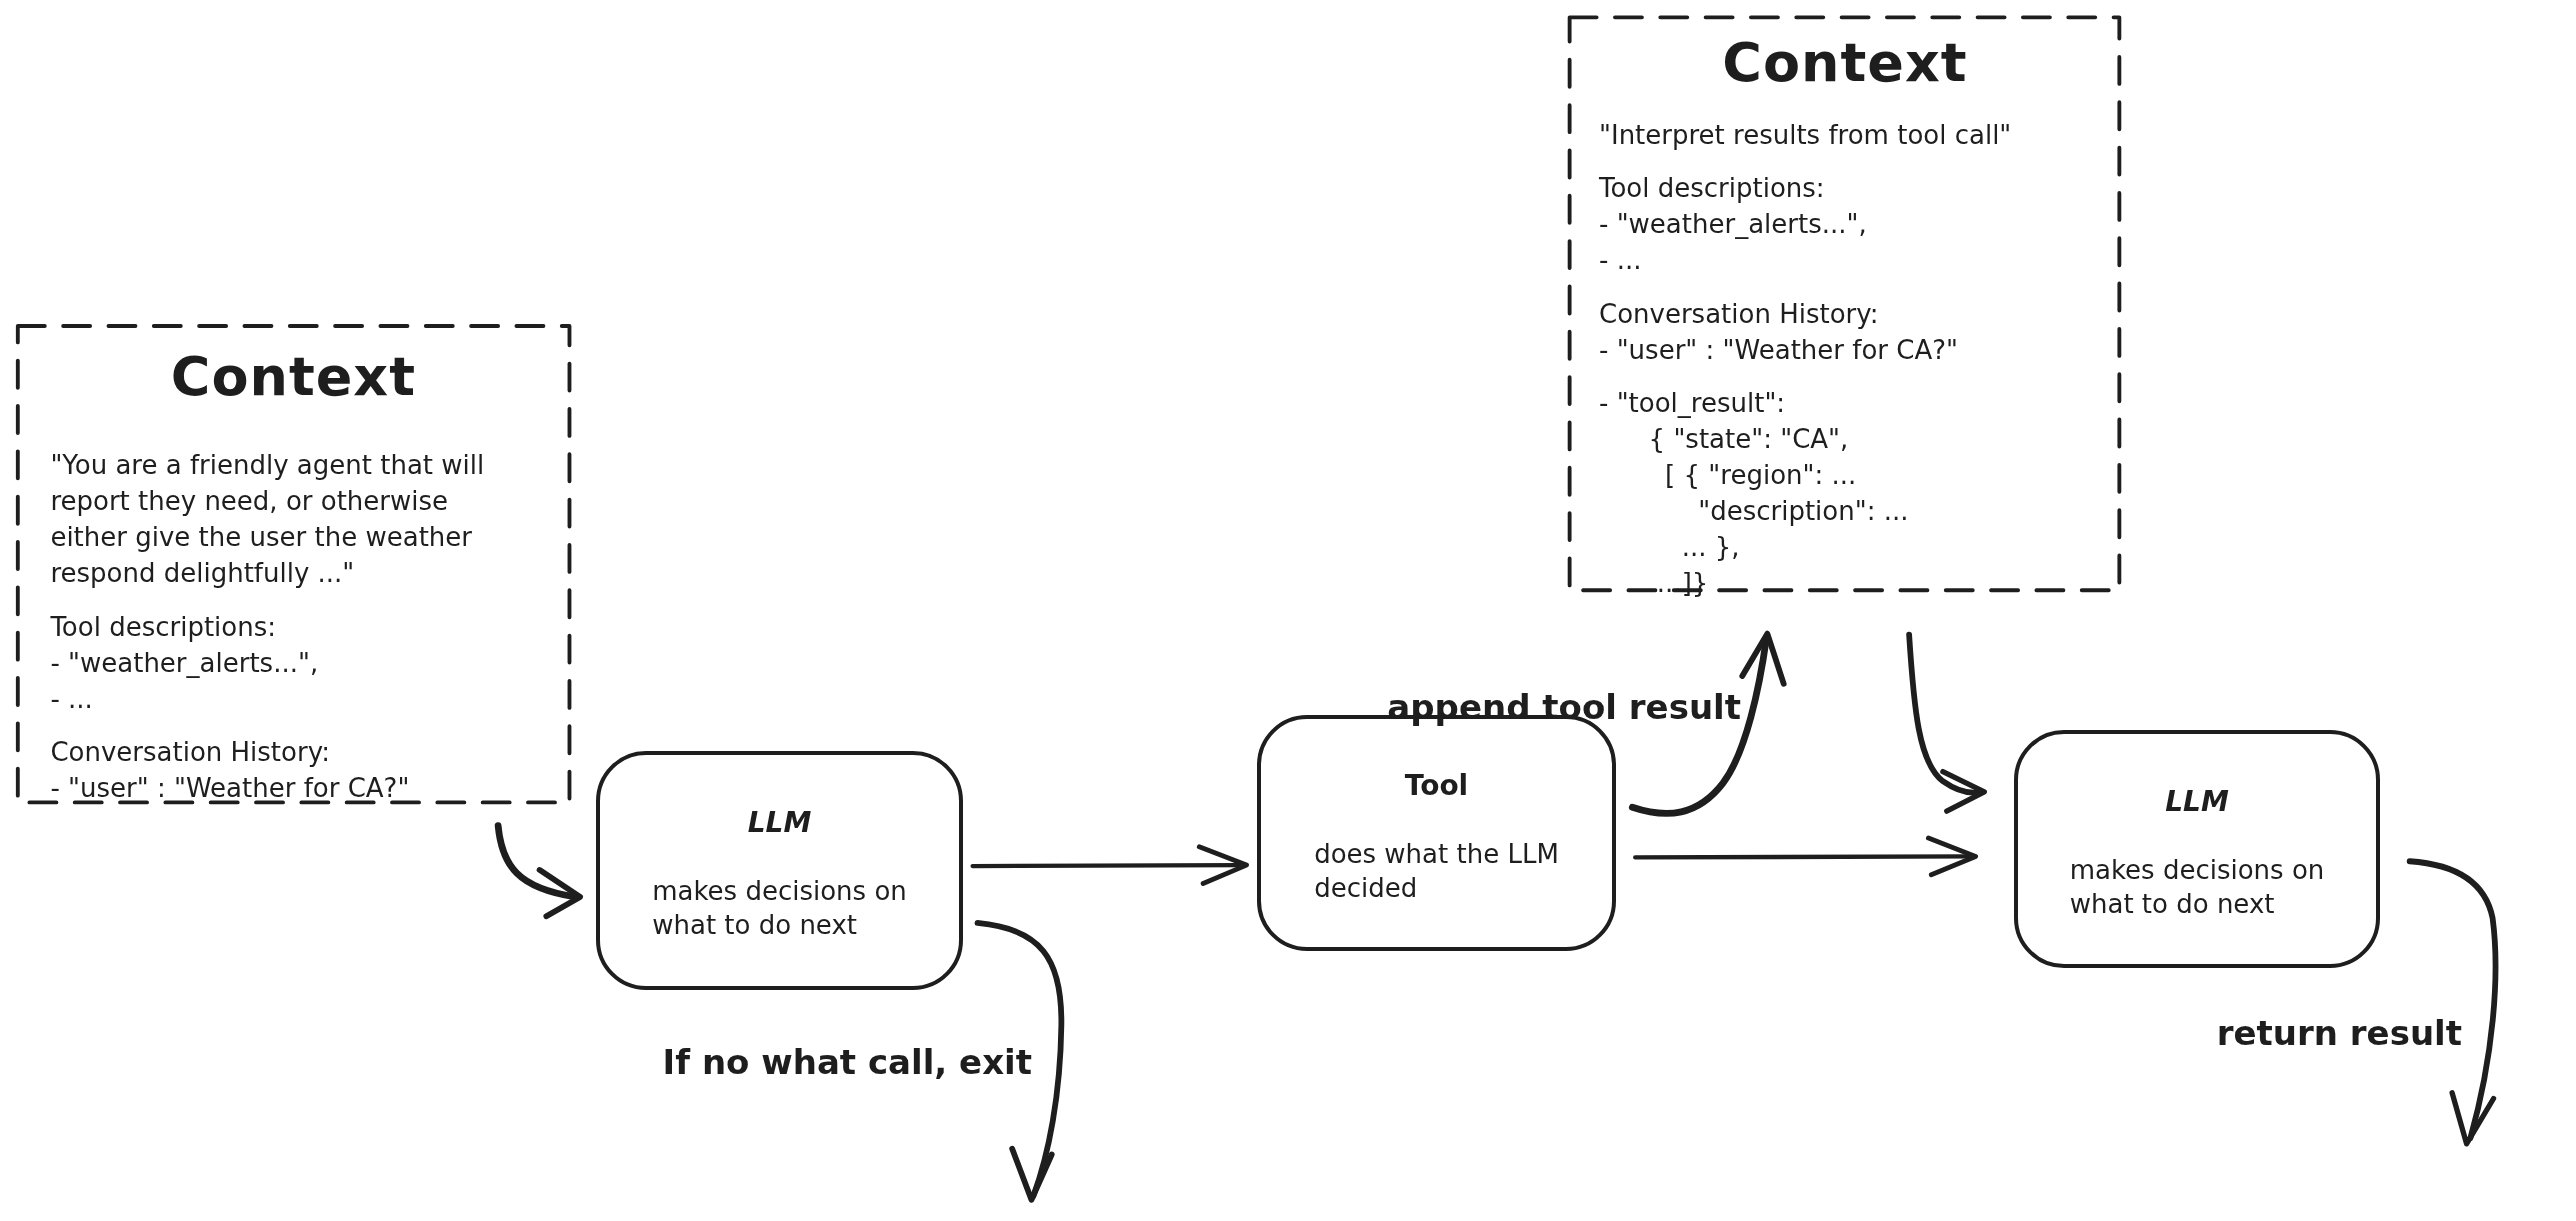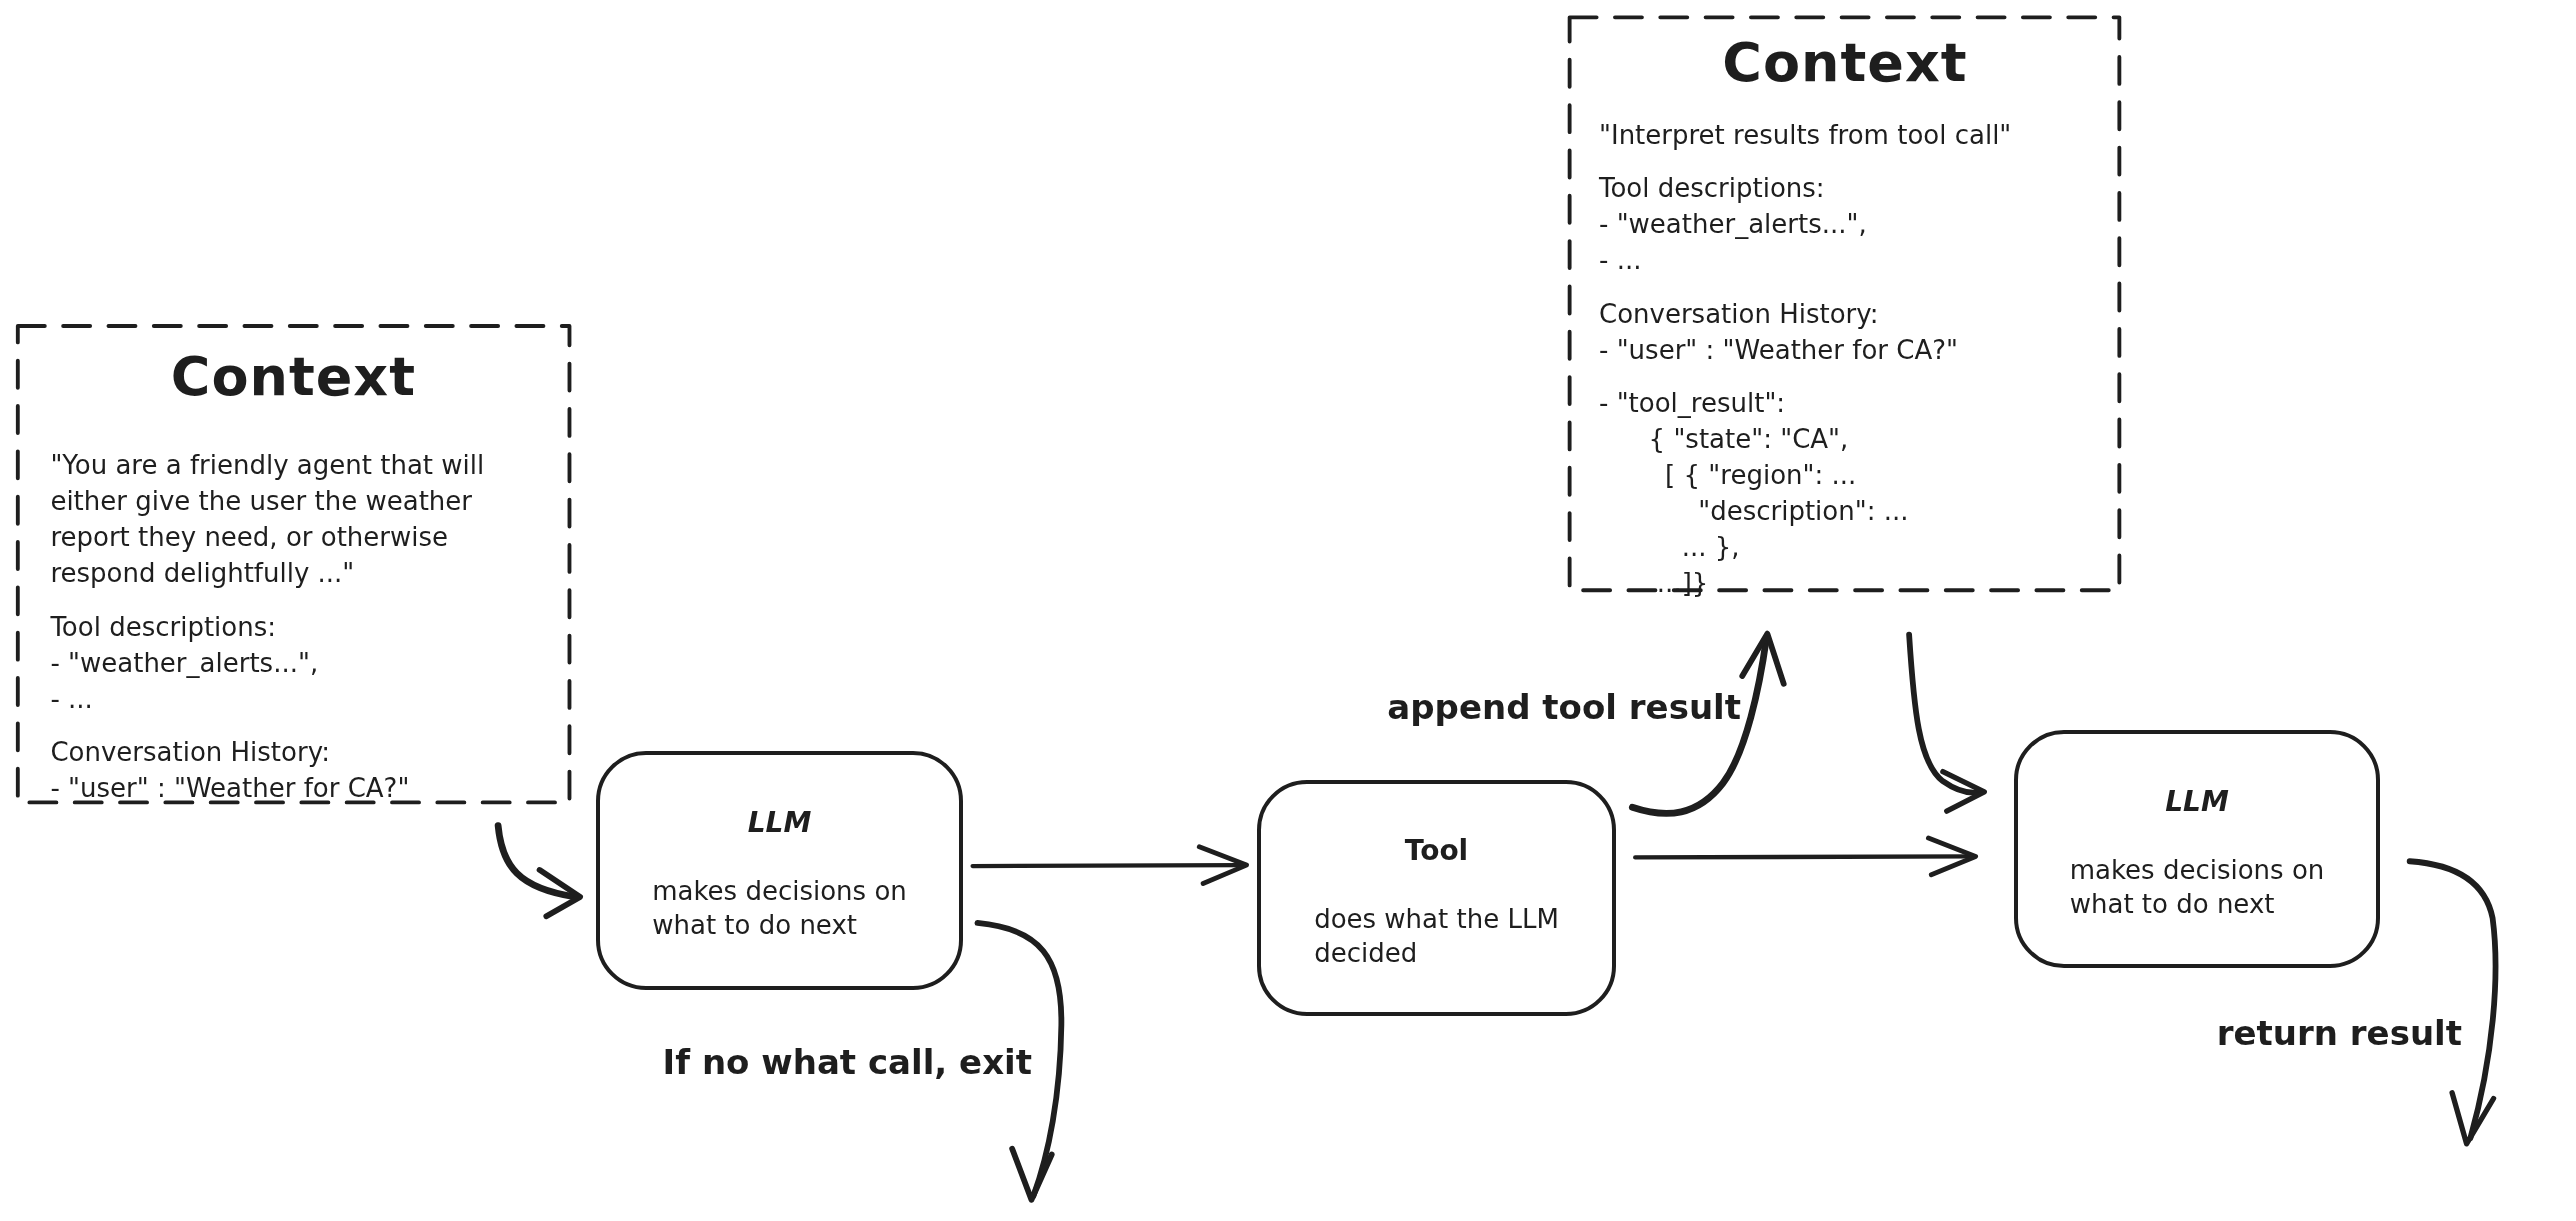--- a/index.html
+++ b/index.html
@@ -79,21 +79,21 @@
   
   #context-left  { left: 17.4px;  top: 326px;  width: 552px; height: 477px; }
   #context-left .ctx-title { margin-top: 19.3px; }
   #context-left .ctx-body  { margin-top: 39px; padding-left: 33px; }
 
   #context-top   { left: 1570px; top: 17.4px;  width: 550px; height: 573px; }
   #context-top .ctx-title { margin-top: 13.5px; }
   #context-top .ctx-body  { margin-top: 23px; padding-left: 29px; }
 
   #node-llm-1 { left: 596px;  top: 751px; width: 367px; height: 239px; }
-  #node-tool  { left: 1257px; top: 780px; width: 359px; height: 236px; }
+  #node-tool  { left: 1257px; top: 715px; width: 359px; height: 236px; }
   #node-llm-2 { left: 2014px; top: 730px; width: 366px; height: 238px; }
 
   #label-append { right: 835px;  top: 687px; }
   #label-exit   { right: 1544px; top: 1042px; }
   #label-return { right: 114px;  top: 1013px; }
 
   .sketch { stroke: #1e1e1e; fill: none; stroke-linecap: round; stroke-linejoin: round; }
 </style>
 </head>
 <body>
@@ -138,22 +138,22 @@
     <g>
       <path class="sketch" stroke-width="6" d="M 2498 893 C 2542 896, 2576 912, 2584 952 C 2592 1012, 2584 1098, 2561 1180"></path>
       <path class="sketch" stroke-width="5.5" d="M 2542 1133 L 2557 1186 L 2585 1139"></path>
     </g>
   </svg>
 
   <div class="ctx-box" id="context-left">
     <div class="ctx-title">Context</div>
     <div class="ctx-body">
         <div class="tline">"You are a friendly agent that will</div>
+        <div class="tline">report they need, or otherwise</div>
         <div class="tline">either give the user the weather</div>
-        <div class="tline">report they need, or otherwise</div>
         <div class="tline">respond delightfully ..."</div>
         <div class="tgap"></div>
         <div class="tline">Tool descriptions:</div>
         <div class="tline">- "weather_alerts...",</div>
         <div class="tline">- ...</div>
         <div class="tgap"></div>
         <div class="tline">Conversation History:</div>
         <div class="tline">- "user" : "Weather for CA?"</div>
       </div>
   </div>

